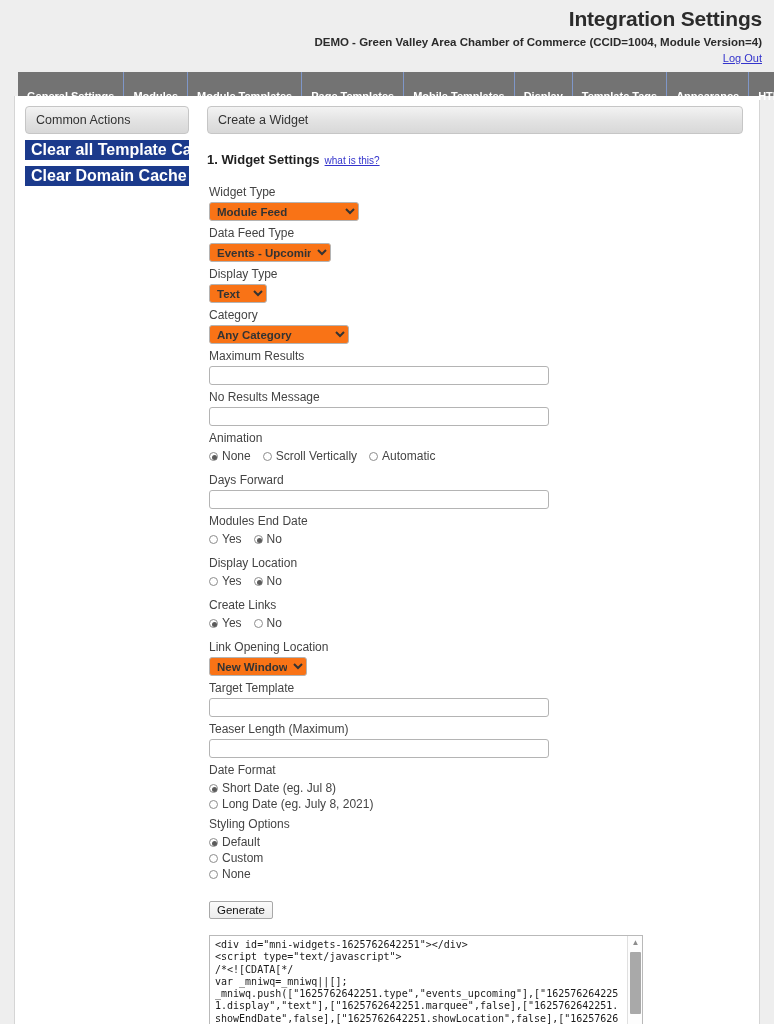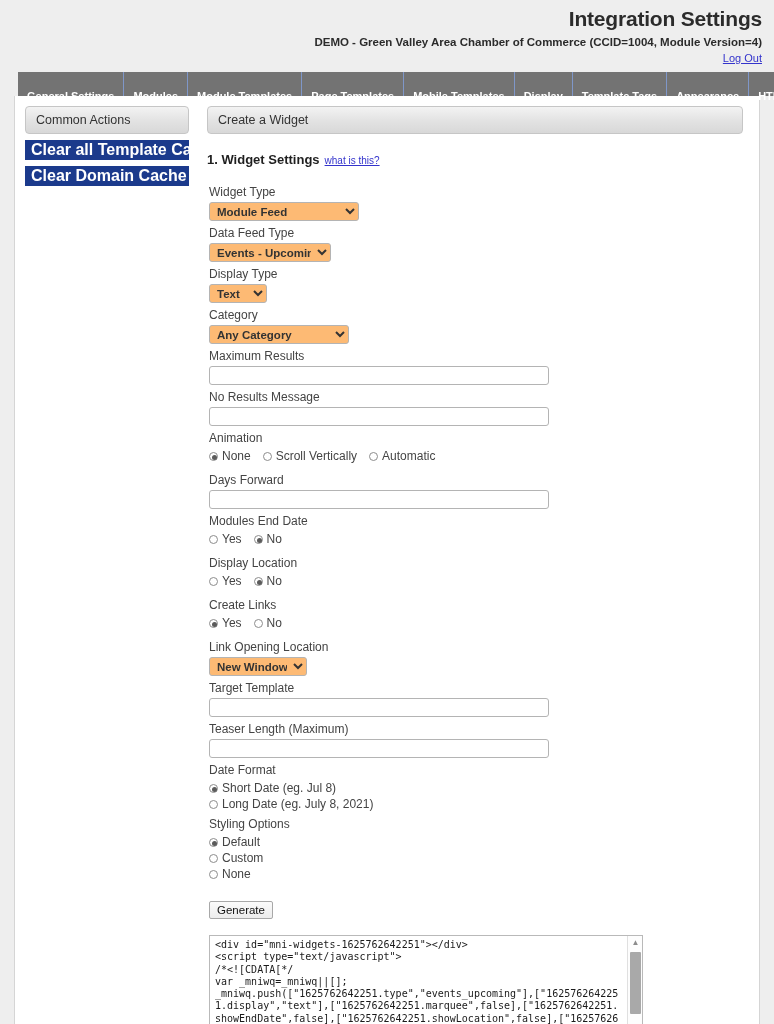--- a/index.html
+++ b/index.html
@@ -136,21 +136,21 @@
   }
   select {
     font-family: "Liberation Sans", sans-serif;
     font-size: 11.5px;
     font-weight: bold;
     color: #333333;
     height: 19px;
     padding: 0 3px;
     border: 1px solid #b4b4b4;
     border-radius: 3px;
-    background: #fdba74;
+    background: #f97316;
   }
   select.w-sel-150 { width: 150px; }
   select.w-sel-122 { width: 122px; }
   select.w-sel-58  { width: 58px; }
   select.w-sel-140 { width: 140px; }
   select.w-sel-98  { width: 98px; }
 
   input.text-input {
     display: block;
     width: 340px;

